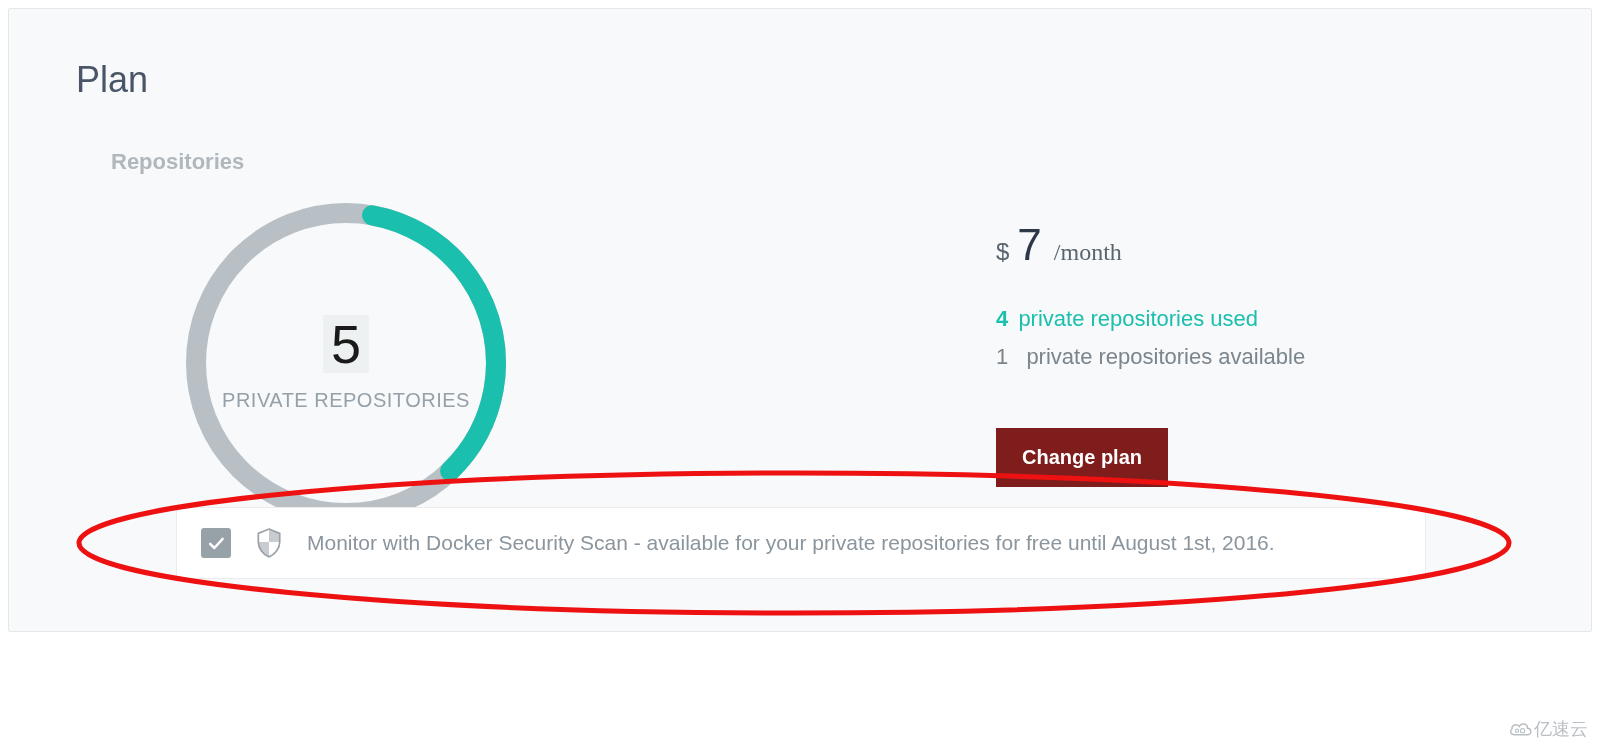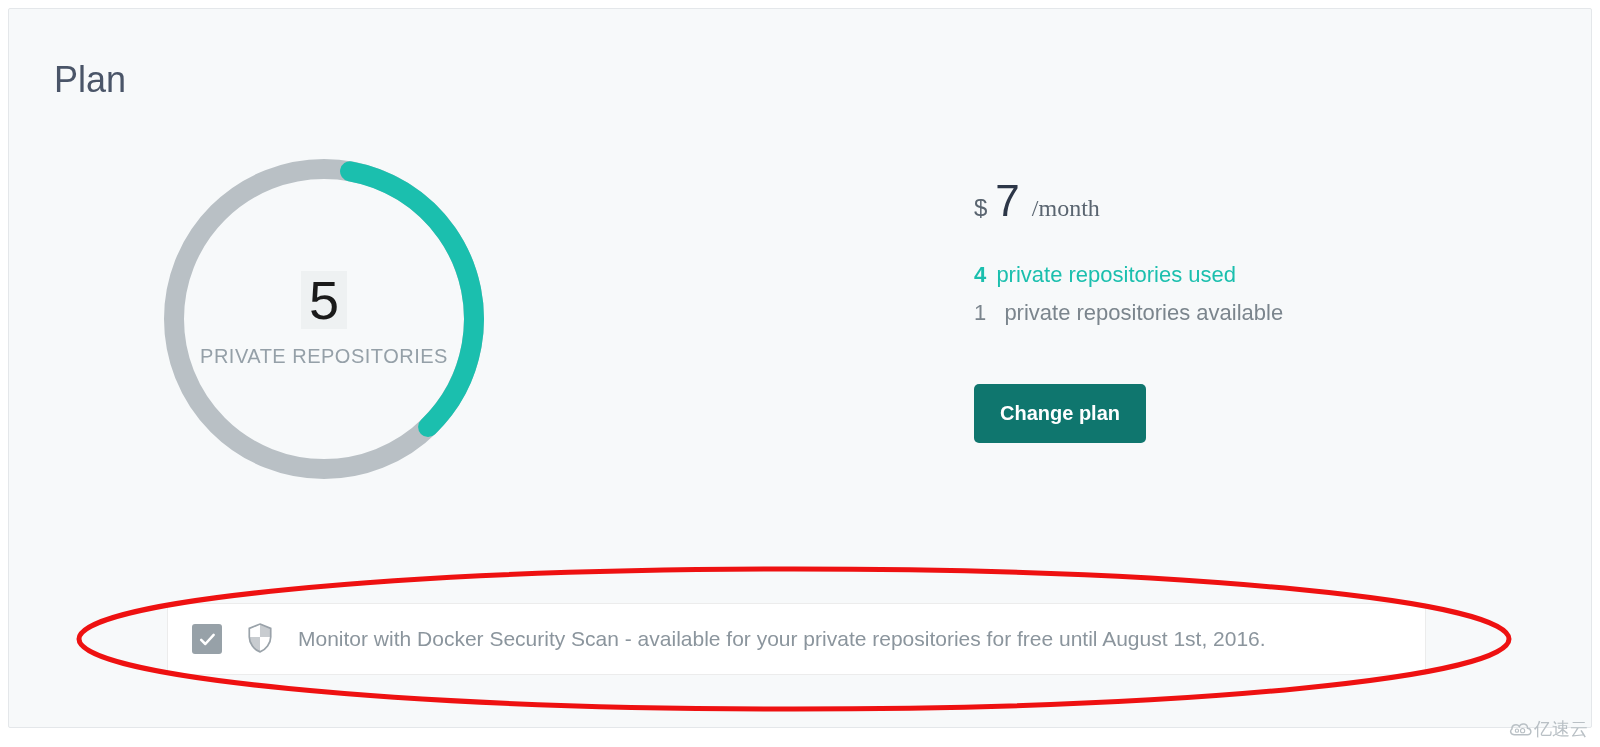--- a/index.html
+++ b/index.html
@@ -13,22 +13,22 @@
       width: 1600px;
       height: 747px;
       overflow: hidden;
       position: relative;
     }
     .panel {
       margin: 8px;
       background: #f7f9fa;
       border: 1px solid #e4e7ea;
       border-radius: 2px;
-      padding: 50px 45px 90px 45px;
-      height: 720px;
+      padding: 50px 45px 90px 67px;
+      height: 624px;
       position: relative;
     }
     .page-title {
       font-size: 36px;
       font-weight: 300;
       color: #4a5568;
       margin-bottom: 48px;
     }
     .section-label {
       font-size: 22px;
@@ -119,38 +119,39 @@
     .avail-line {
       font-size: 22px;
       color: #7b858d;
       margin-bottom: 58px;
     }
     .avail-line .count {
       margin-right: 12px;
       color: #7b858d;
     }
     .change-btn {
-      background: #0f766e;
+      background: #7f1d1d;
       color: #ffffff;
       border: none;
       font-size: 20px;
       font-weight: 600;
       padding: 18px 26px;
-      border-radius: 5px;
+      border-radius: 0;
       cursor: pointer;
     }
     .monitor-row {
       position: absolute;
-      left: 158px;
+      left: 167px;
       right: 165px;
       bottom: 52px;
       background: #ffffff;
       border: 1px solid #ececec;
       padding: 20px 24px;
       display: flex;
+      align-items: center;
       gap: 24px;
       z-index: 2;
     }
     .checkbox-square {
       width: 30px;
       height: 30px;
       background: #97a1a8;
       border-radius: 3px;
       display: flex;
       align-items: center;
@@ -187,20 +188,21 @@
       align-items: center;
       color: #b9c0c5;
       font-size: 18px;
     }
   </style>
 </head>
 <body>
 
 <div class="panel">
   <h1 class="page-title">Plan</h1>
+  <div class="section-label">Repositories</div>
 
   <div class="content-row">
 
     <div class="donut-wrap">
       <svg class="donut-svg" viewBox="0 0 340 340">
         <circle cx="170" cy="170" r="150" fill="none" stroke="#b9c0c5" stroke-width="20"></circle>
         <circle id="donut-arc" cx="170" cy="170" r="150" fill="none" stroke="#1bbfae" stroke-width="20" stroke-linecap="round" transform="rotate(-80 170 170)" stroke-dasharray="329.9 942.5"></circle>
       </svg>
       <div class="donut-center">
         <div class="donut-number">5</div>

